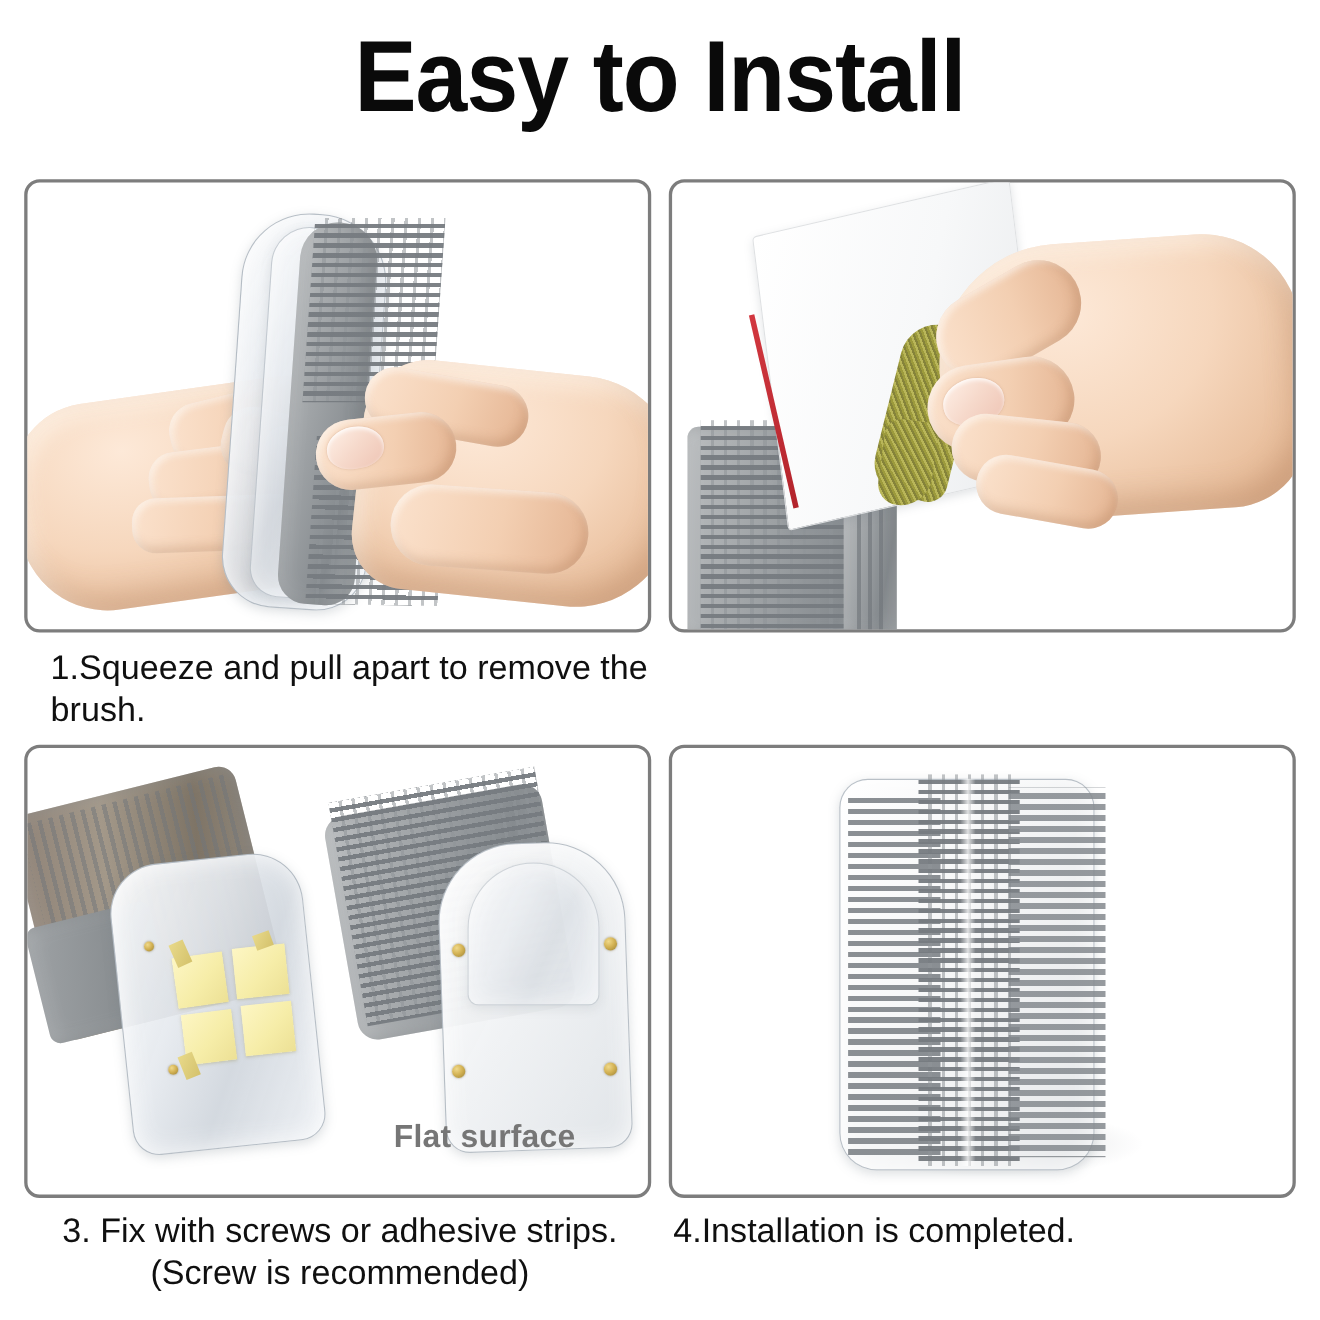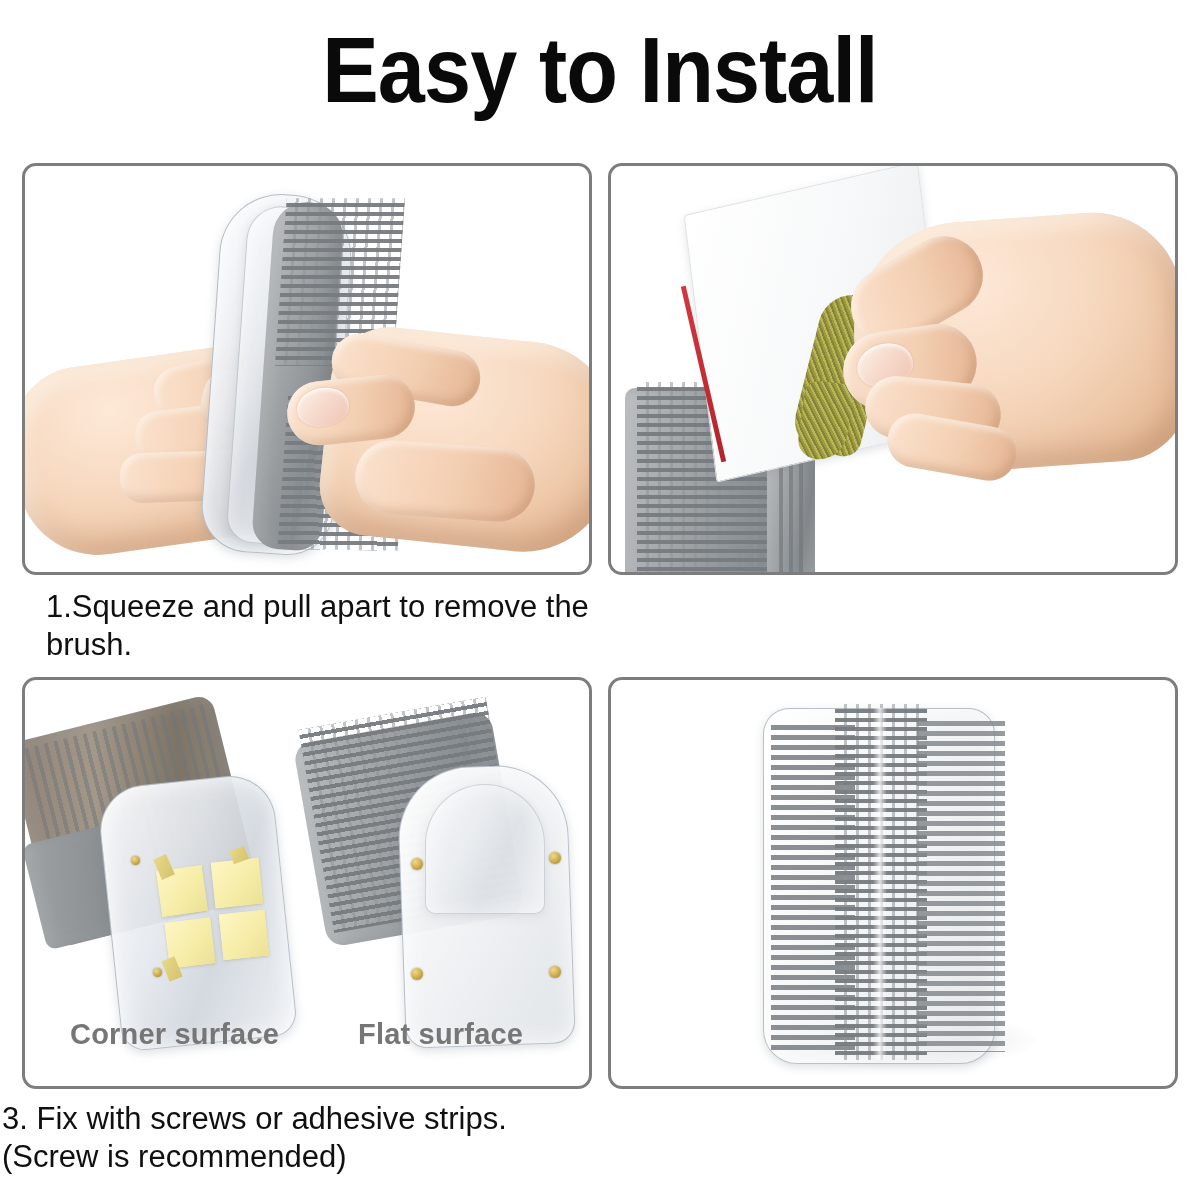--- a/index.html
+++ b/index.html
@@ -45,21 +45,21 @@
   .caption {
     position:absolute;
     font-family:"Liberation Sans", sans-serif;
     font-size:31px;
     line-height:38px;
     color:#101010;
     white-space:pre-line;
   }
   #cap1 { left:14px;  top:588px;  width:590px;margin-left:32px; }
   #cap2 { left:612px; top:588px;  width:580px; }
-  #cap3 { left:2px;  top:1100px; width:590px; }
+  #cap3 { left:14px;  top:1100px; width:590px;text-align:center; }
   #cap4 { left:612px; top:1100px; width:580px; }
 
   
   .sublabel {
     position:absolute;
     font-family:"Liberation Sans", sans-serif;
     font-weight:bold;
     font-size:29px;
     color:#767676;
     letter-spacing:0.2px;
@@ -251,21 +251,20 @@
 
       <div class="cover" style="left:376px;top:86px;width:170px;height:280px;border-radius:72px 72px 22px 22px;transform:rotate(-2deg);
                background:linear-gradient(120deg,rgba(255,255,255,.97) 0%,rgba(240,242,244,.95) 45%,rgba(223,227,231,.95) 100%);"></div>
       <div class="cover" style="left:400px;top:104px;width:120px;height:130px;border-radius:60px 60px 10px 10px;opacity:.6;"></div>
 
       <div class="screw" style="left:386px;top:178px;width:12px;height:12px;"></div>
       <div class="screw" style="left:524px;top:172px;width:12px;height:12px;"></div>
       <div class="screw" style="left:386px;top:288px;width:12px;height:12px;"></div>
       <div class="screw" style="left:524px;top:286px;width:12px;height:12px;"></div>
 
-      <div class="sublabel" id="lbl-corner">Corner surface</div>
       <div class="sublabel" id="lbl-flat">Flat surface</div>
     </div>
   </div>
 
   <div class="panel" id="panel4">
     <div class="scene">
 
       <div class="softshadow" style="left:150px;top:330px;width:280px;height:60px;"></div>
 
       <div class="cover" style="left:152px;top:28px;width:232px;height:356px;border-radius:26px 26px 34px 34px;
@@ -281,14 +280,15 @@
 
       <div style="position:absolute;left:262px;top:28px;width:14px;height:352px;
                background:linear-gradient(to right, rgba(255,255,255,.0), rgba(255,255,255,.75), rgba(255,255,255,.0));"></div>
     </div>
   </div>
 
   <div class="caption" id="cap1">1.Squeeze and pull apart to remove the
    brush.</div>
   <div class="caption" id="cap3">3. Fix with screws or adhesive strips.
     (Screw is recommended)</div>
+  <div class="caption" id="cap4">4.Installation is completed.</div>
 
 </div>
 
 </body></html>

